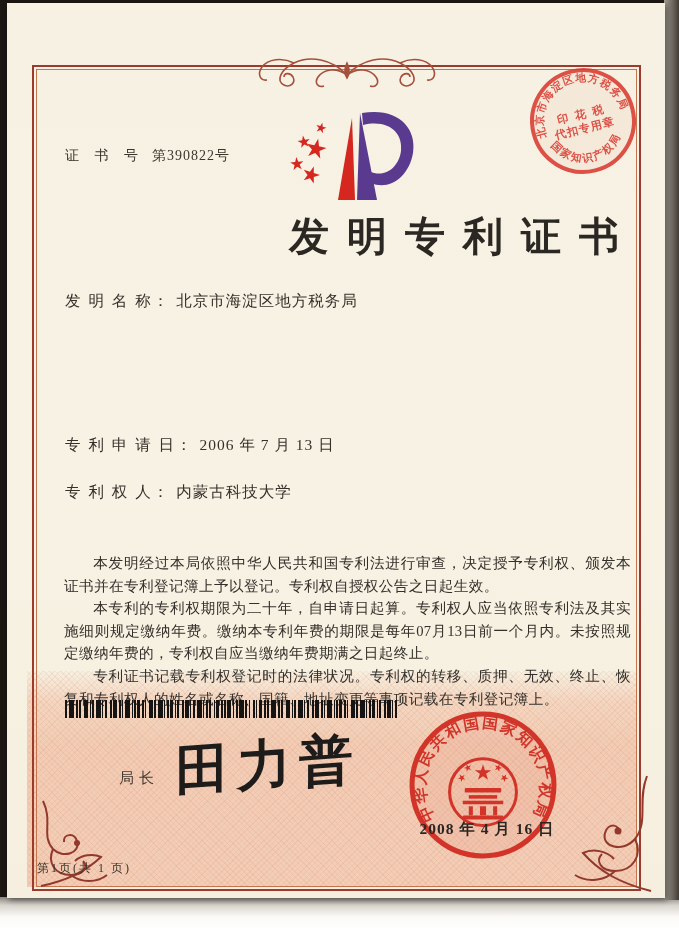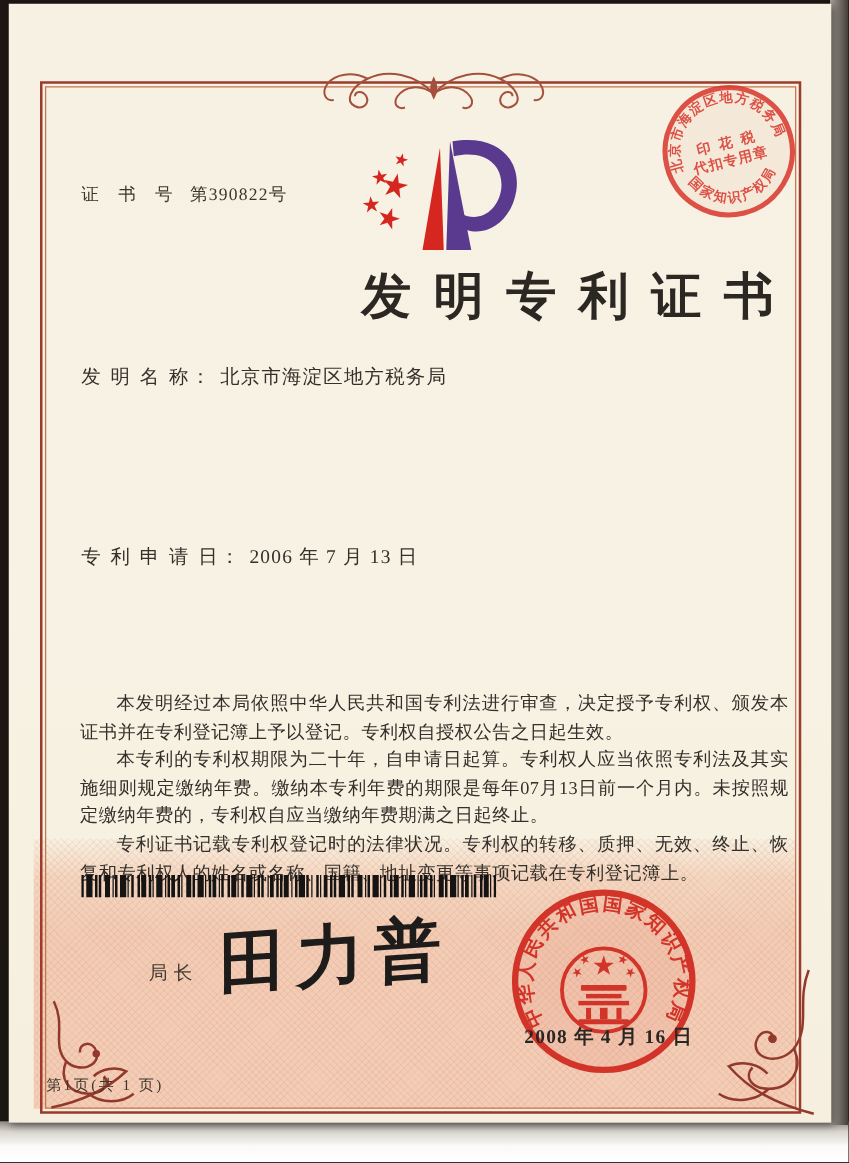--- a/index.html
+++ b/index.html
@@ -112,20 +112,23 @@
     </svg>
 
     <div class="title">发明专利证书</div>
 
     <div class="field" style="top:288px">
       <span class="flabel">发 明 名 称：</span><span class="fvalue">北京市海淀区地方税务局</span>
     </div>
     <div class="field" style="top:432px">
       <span class="flabel">专 利 申 请 日：</span><span class="fvalue">2006 年 7 月 13 日</span>
     </div>
+    <div class="field" style="top:479px">
+      <span class="flabel">专 利 权 人：</span><span class="fvalue">内蒙古科技大学</span>
+    </div>
 
     <div class="body-text">
       <p>本发明经过本局依照中华人民共和国专利法进行审查，决定授予专利权、颁发本证书并在专利登记簿上予以登记。专利权自授权公告之日起生效。</p>
       <p>本专利的专利权期限为二十年，自申请日起算。专利权人应当依照专利法及其实施细则规定缴纳年费。缴纳本专利年费的期限是每年07月13日前一个月内。未按照规定缴纳年费的，专利权自应当缴纳年费期满之日起终止。</p>
       <p>专利证书记载专利权登记时的法律状况。专利权的转移、质押、无效、终止、恢复和专利权人的姓名或名称、国籍、地址变更等事项记载在专利登记簿上。</p>
     </div>
 
     <svg class="barcode" width="332" height="18" viewBox="0 0 332 18">
       <path d="M0 9 H332" stroke="#161412" stroke-width="18" stroke-dasharray="2 2 5 2 2 1 2 3 4 2 1 1 2 2 5 1 1 2 2 3 2 1 4 2 2 1 1 2 5 2 1 1 2 1 3 2 2 1 1 3 4 1 2 2 5 1 1 2 2 1 3 2 1 1 2 3 2 1 4 1 1 2 2 2 5 1 1 2 2 1 2 3 1 1 3 2 2 1 2 1 4 2 1 2 2 1 5 1 2 2 1 3 2 1 1 2 3 2 2 1"></path>
     </svg>

